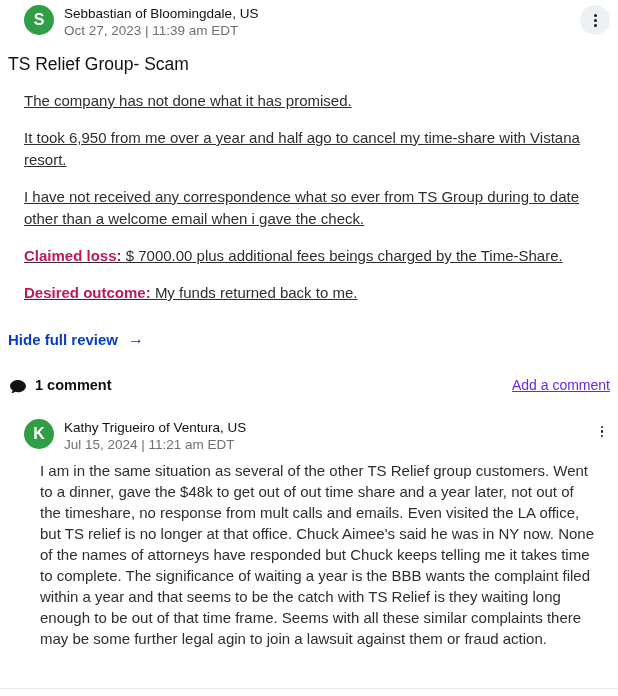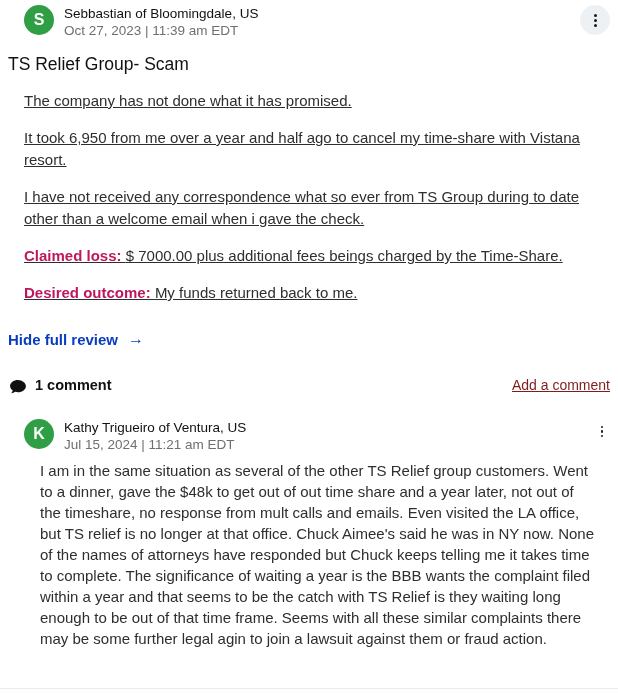--- a/index.html
+++ b/index.html
@@ -45,21 +45,21 @@
     display:inline-flex;align-items:center;gap:10px;
     margin-top:11px;font-size:15px;font-weight:bold;
     color:#0a3cc2;text-decoration:none;cursor:pointer;
   }
   .hide-link .arrow{font-weight:normal;font-size:16px;}
   
   .comments-bar{display:flex;margin-top:28px;}
   .bubble-icon{width:20px;height:20px;flex:0 0 20px;}
   .comments-count{font-size:14.5px;font-weight:bold;color:#111;margin-left:7px;}
   .add-comment{
-    margin-left:auto;font-size:14px;color:#7f1d1d;
+    margin-left:auto;font-size:14px;color:#6d28d9;
     text-decoration:underline;cursor:pointer;
   }
   
   .comment{margin-top:22px;}
   .comment-body{
     margin-left:32px;margin-top:7px;max-width:556px;
     font-size:15px;line-height:21px;color:#2e2e2e;
   }
   
   .bottom-divider{position:absolute;left:0;right:0;top:688px;border-top:1px solid #ebebeb;}

